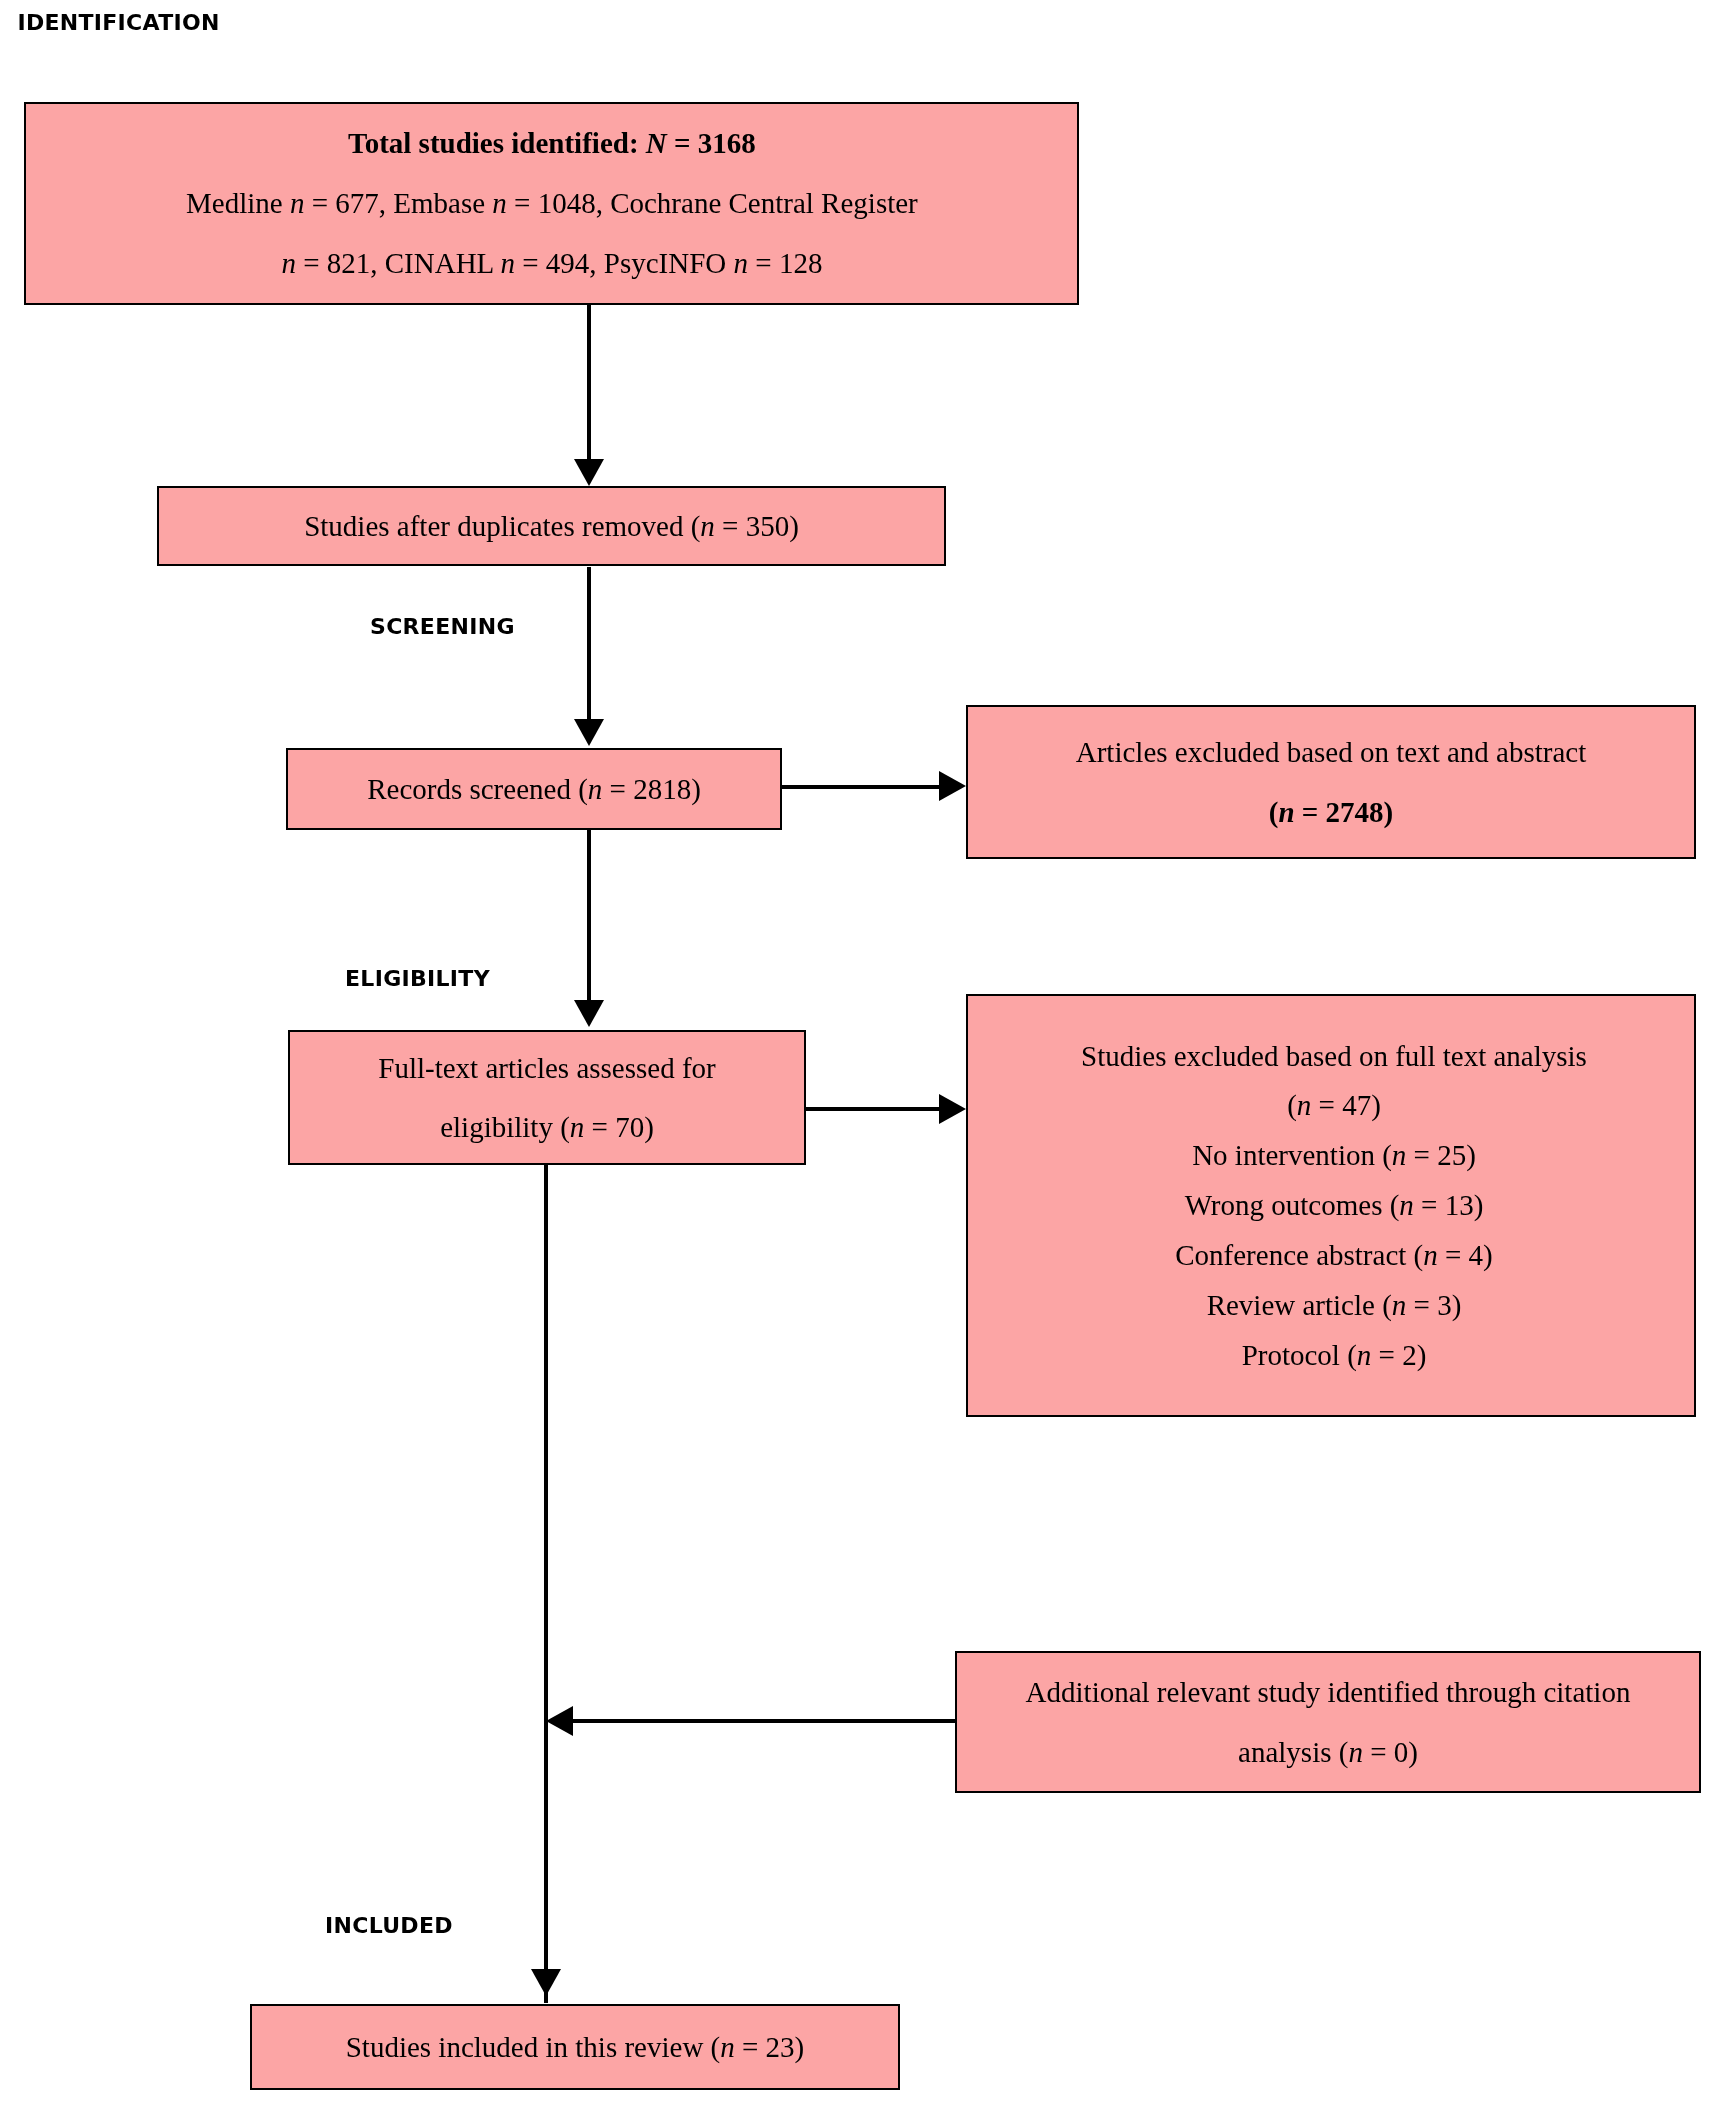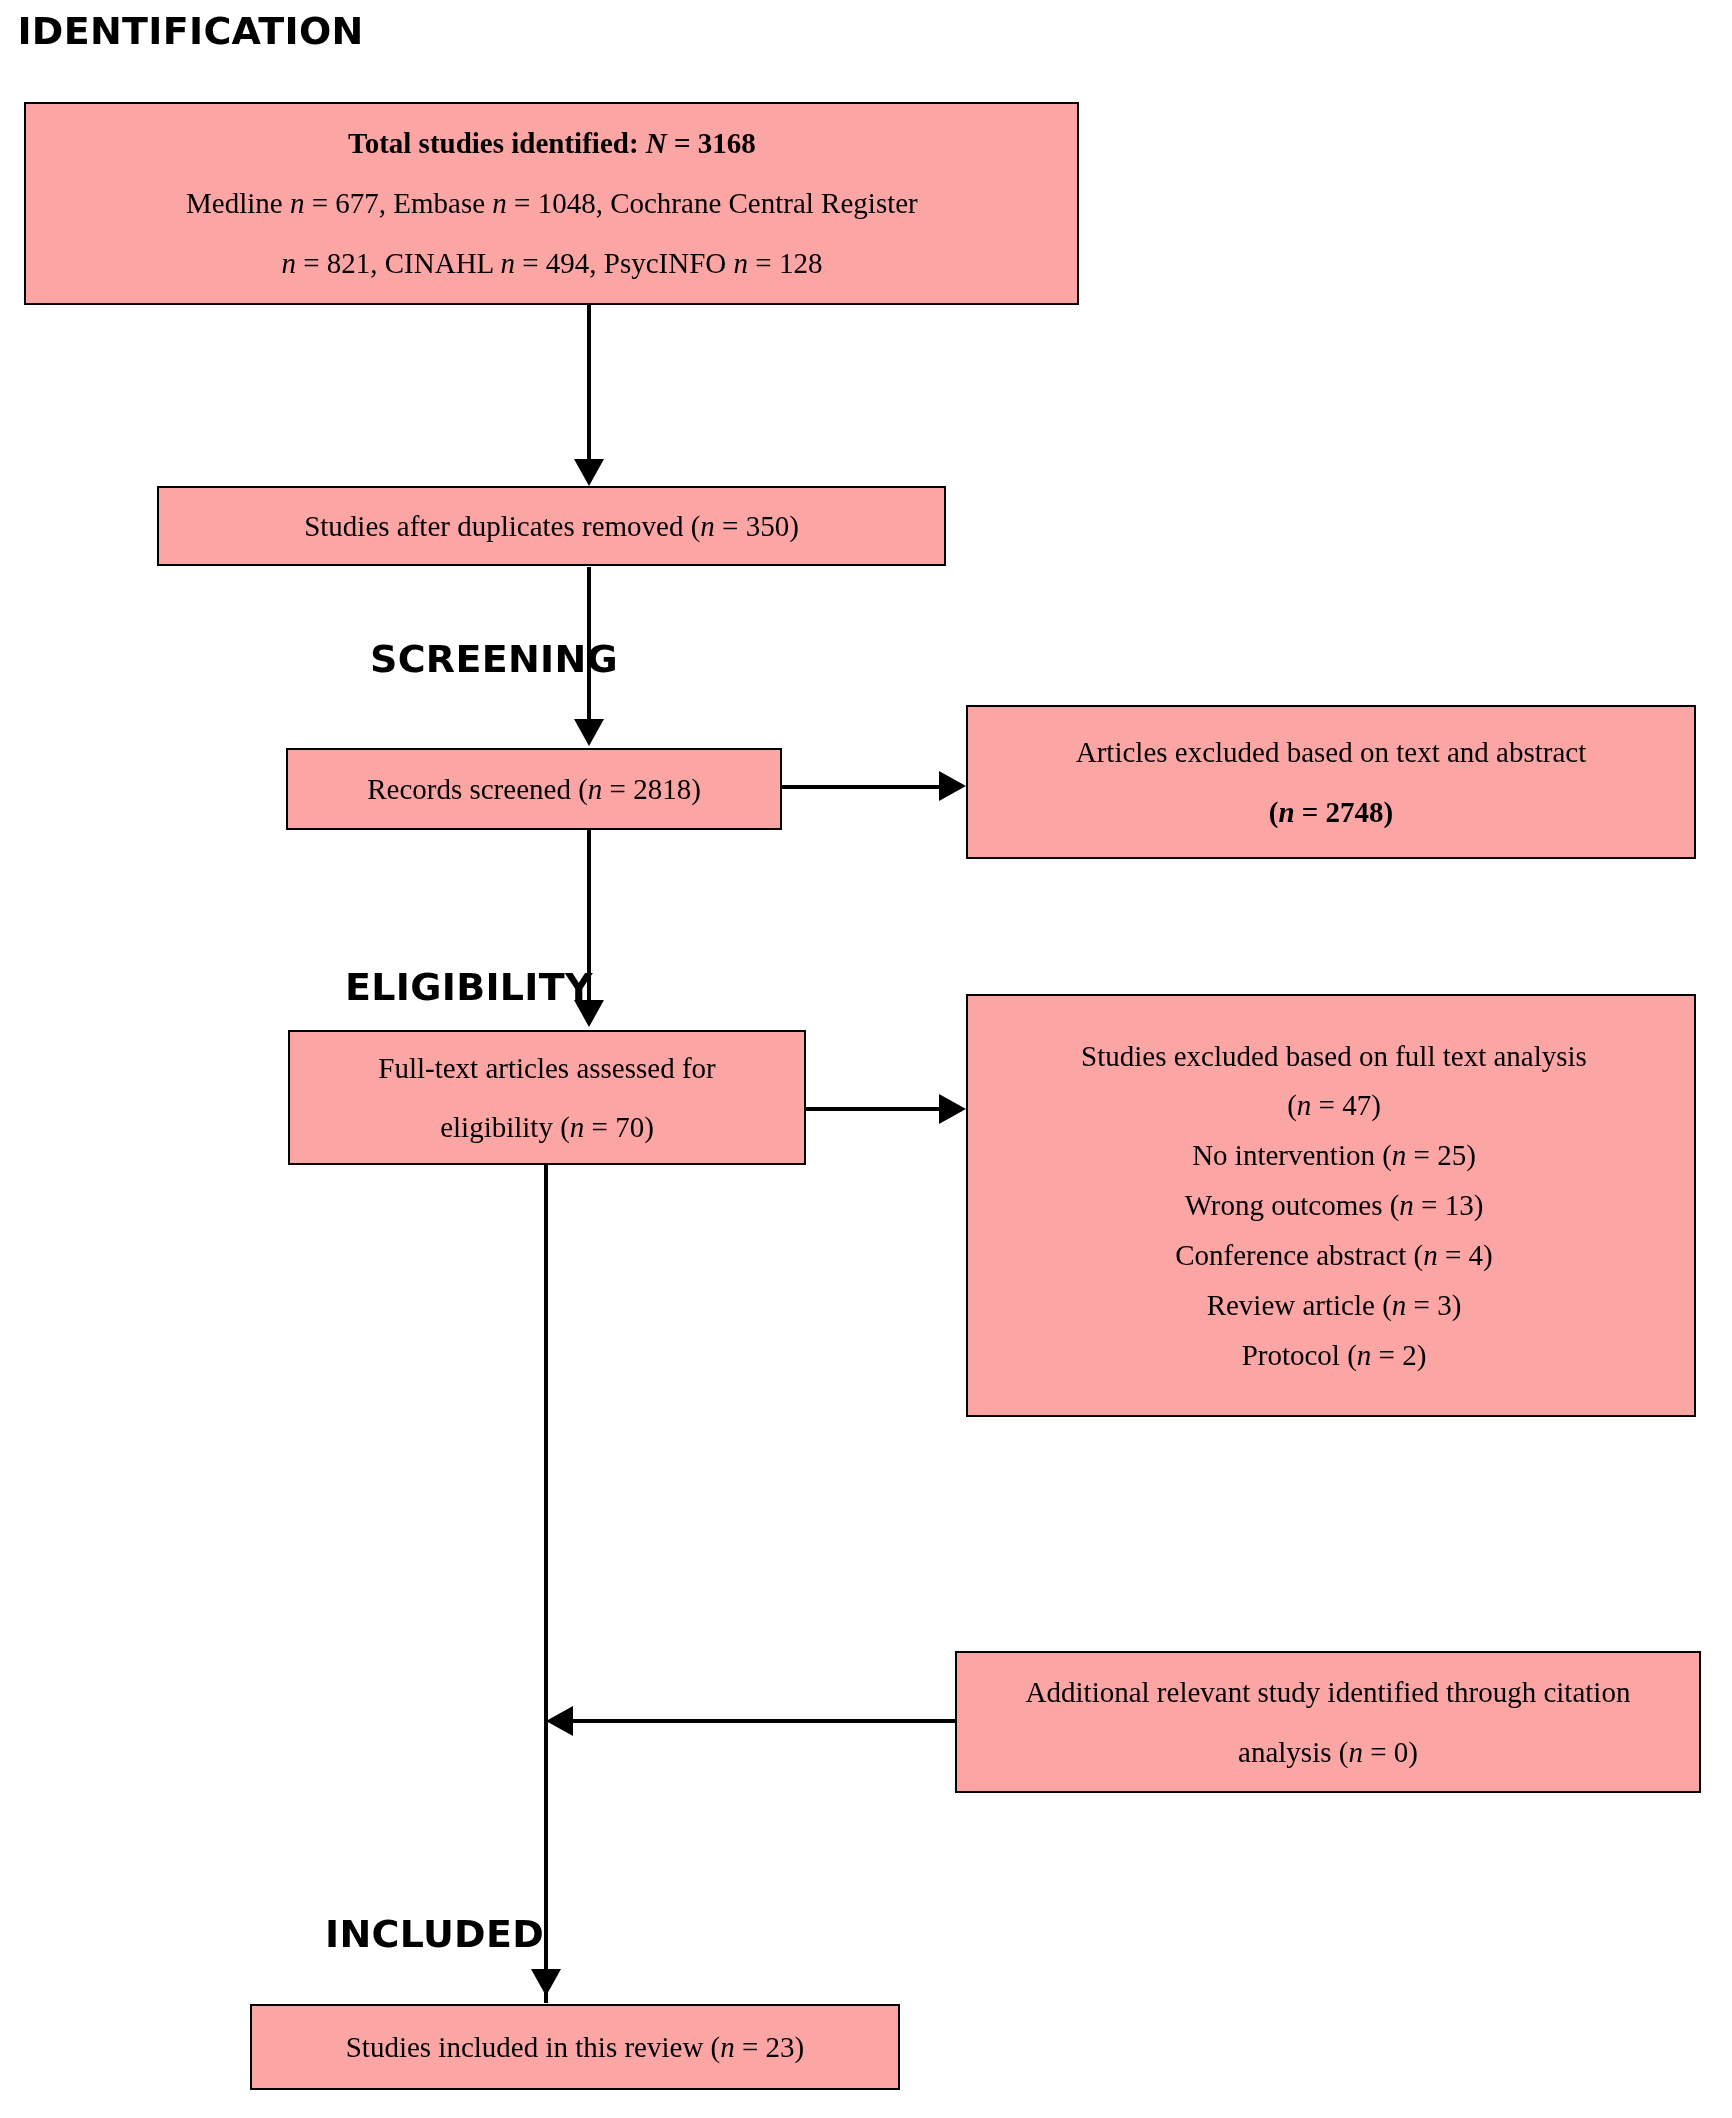--- a/index.html
+++ b/index.html
@@ -14,21 +14,21 @@
     background: #ffffff;
     font-family: "Liberation Serif", "DejaVu Serif", serif;
     overflow: hidden;
   }
 
   
   .stage-label {
     position: absolute;
     font-family: "DejaVu Sans", "Liberation Sans", sans-serif;
     font-weight: bold;
-    font-size: 38px;
+    font-size: 22px;
     letter-spacing: 0.3px;
     color: #000000;
     white-space: nowrap;
     line-height: 1;
   }
 
   
   .box {
     position: absolute;
     box-sizing: border-box;
@@ -98,21 +98,21 @@
     <span class="line" style="font-weight:normal; margin-top:15px;"><em class="it">n</em> = 821, CINAHL <em class="it">n</em> = 494, PsycINFO <em class="it">n</em> = 128</span>
   </div>
 
   <div class="vline" style="left:587px; top:305px; height:157px;"></div>
   <div class="arrow-down" style="left:574px; top:459px;"></div>
 
   <div class="box" style="left:157px; top:486px; width:789px; height:80px;">
     <span class="line">Studies after duplicates removed (<em class="it">n</em> = 350)</span>
   </div>
 
-  <div class="stage-label" style="left:370px; top:640px;">SCREENING</div>
+  <div class="stage-label" style="left:370px; top:616px;">SCREENING</div>
 
   <div class="vline" style="left:587px; top:567px; height:154px;"></div>
   <div class="arrow-down" style="left:574px; top:719px;"></div>
 
   <div class="box" style="left:286px; top:748px; width:496px; height:82px;">
     <span class="line">Records screened (<em class="it">n</em> = 2818)</span>
   </div>
 
   <div class="hline" style="left:782px; top:785px; width:161px;"></div>
   <div class="arrow-right" style="left:939px; top:771px;"></div>

